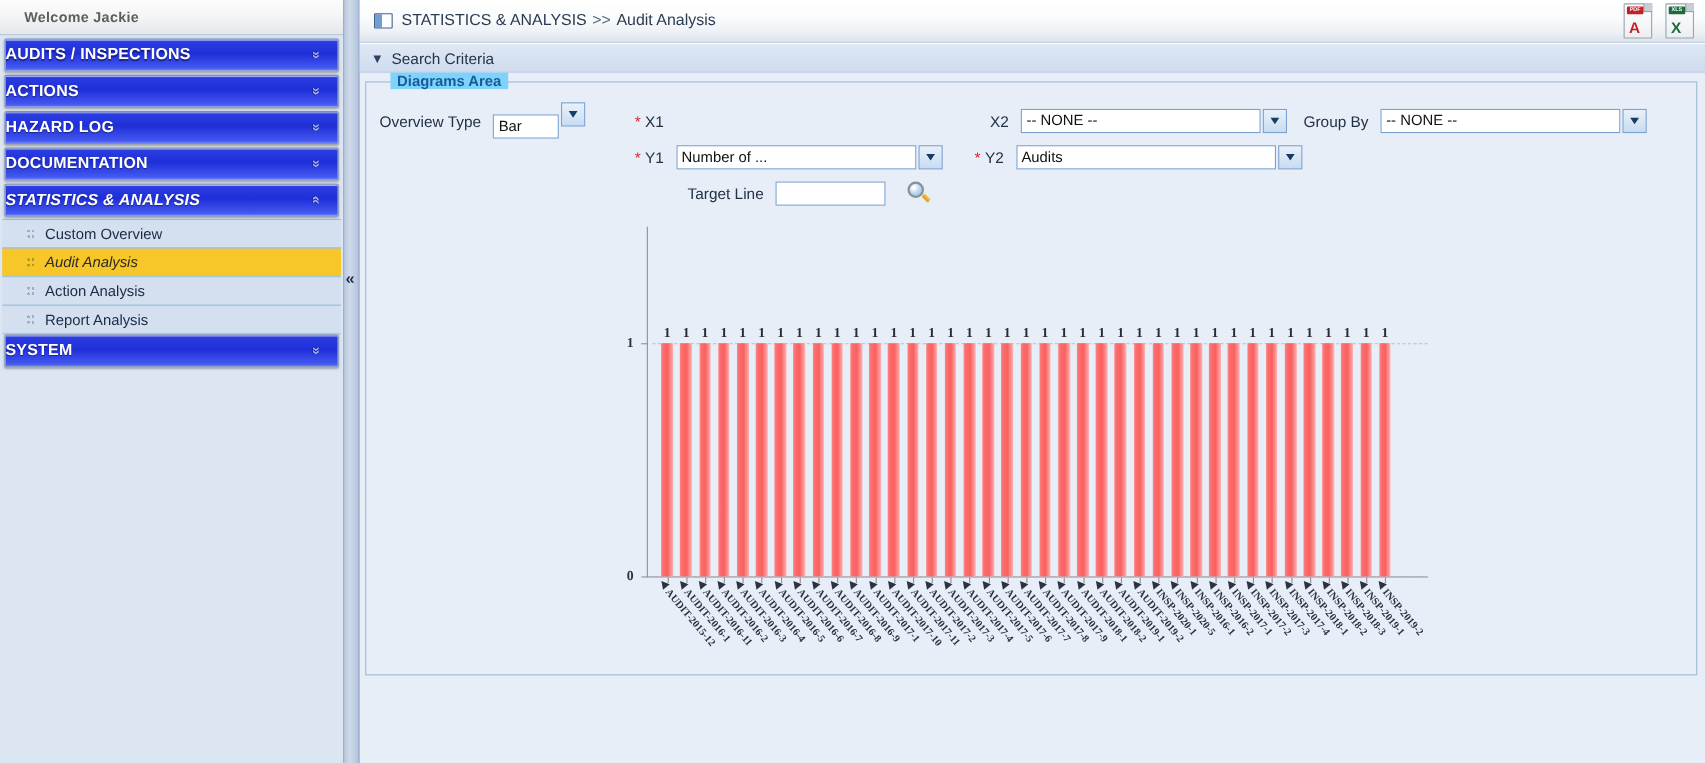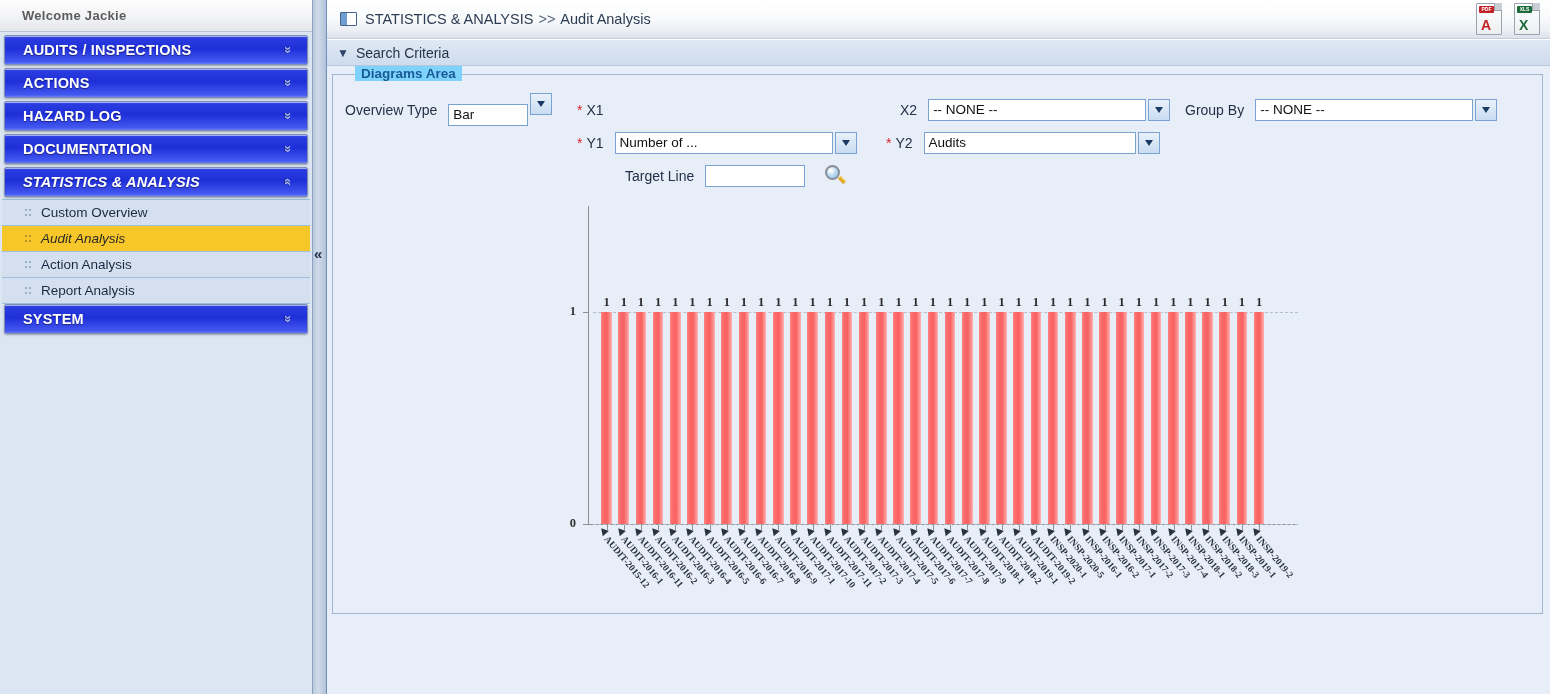--- a/index.html
+++ b/index.html
@@ -32,21 +32,20 @@
   .nav-group { margin-bottom: 3px; }
   .nav-main {
     position: relative;
     height: 30px;
     margin: 0 2px;
     background: linear-gradient(to bottom, #3b4fe8 0%, #2a3ce0 8%, #1f2fd8 45%, #2535dd 52%, #4358f0 92%, #6b7cf7 100%);
     border: 1px solid #7d8fb5;
     border-radius: 2px;
     box-shadow: 0 1px 0 rgba(255,255,255,.55) inset, 0 1px 2px rgba(0,0,0,.3);
     display: flex; align-items: center;
-    padding-left: 18px;
     color: #ffffff;
     font-size: 14.5px; font-weight: bold;
     text-shadow: 0 1px 1px rgba(0,0,0,.45);
     cursor: pointer;
     letter-spacing: .2px;
   }
   .nav-main.active { font-style: italic; }
   .nav-chevron {
     position: absolute; right: 12px; top: 50%; transform: translateY(-50%);
     width: 14px; height: 14px;
@@ -366,21 +365,21 @@
 
     <div class="diagrams">
       <span class="legend-txt">Diagrams Area</span>
 
       <div class="form-rows">
 
         <div class="frow">
           <div class="fcell" style="width:236px;">
             <span class="flabel" style="margin-left:4px;">Overview Type</span>
             <span class="sel-box">
-              <span class="sel-input" style="width:80px;margin-top:11px;">Bar</span>
+              <span class="sel-input" style="width:60px;margin-top:11px;">Bar</span>
               <span class="sel-arrow">
                   <i></i>
                 </span>
             </span>
           </div>
 
           <div class="fcell" style="width:300px;">
             <span class="req">*</span>
             <span class="flabel">X1</span>
           </div>
@@ -417,21 +416,21 @@
               <span class="sel-arrow">
                   <i></i>
                 </span>
             </span>
           </div>
 
           <div class="fcell">
             <span class="req" style="margin-left:9px;">*</span>
             <span class="flabel">Y2</span>
             <span class="sel-box">
-              <span class="sel-input" style="width:212px;">Audits</span>
+              <span class="sel-input" style="width:236px;">Audits</span>
               <span class="sel-arrow">
                   <i></i>
                 </span>
             </span>
           </div>
         </div>
 
         <div class="frow">
           <div class="fcell" style="width:236px;"></div>
           <div class="fcell">

